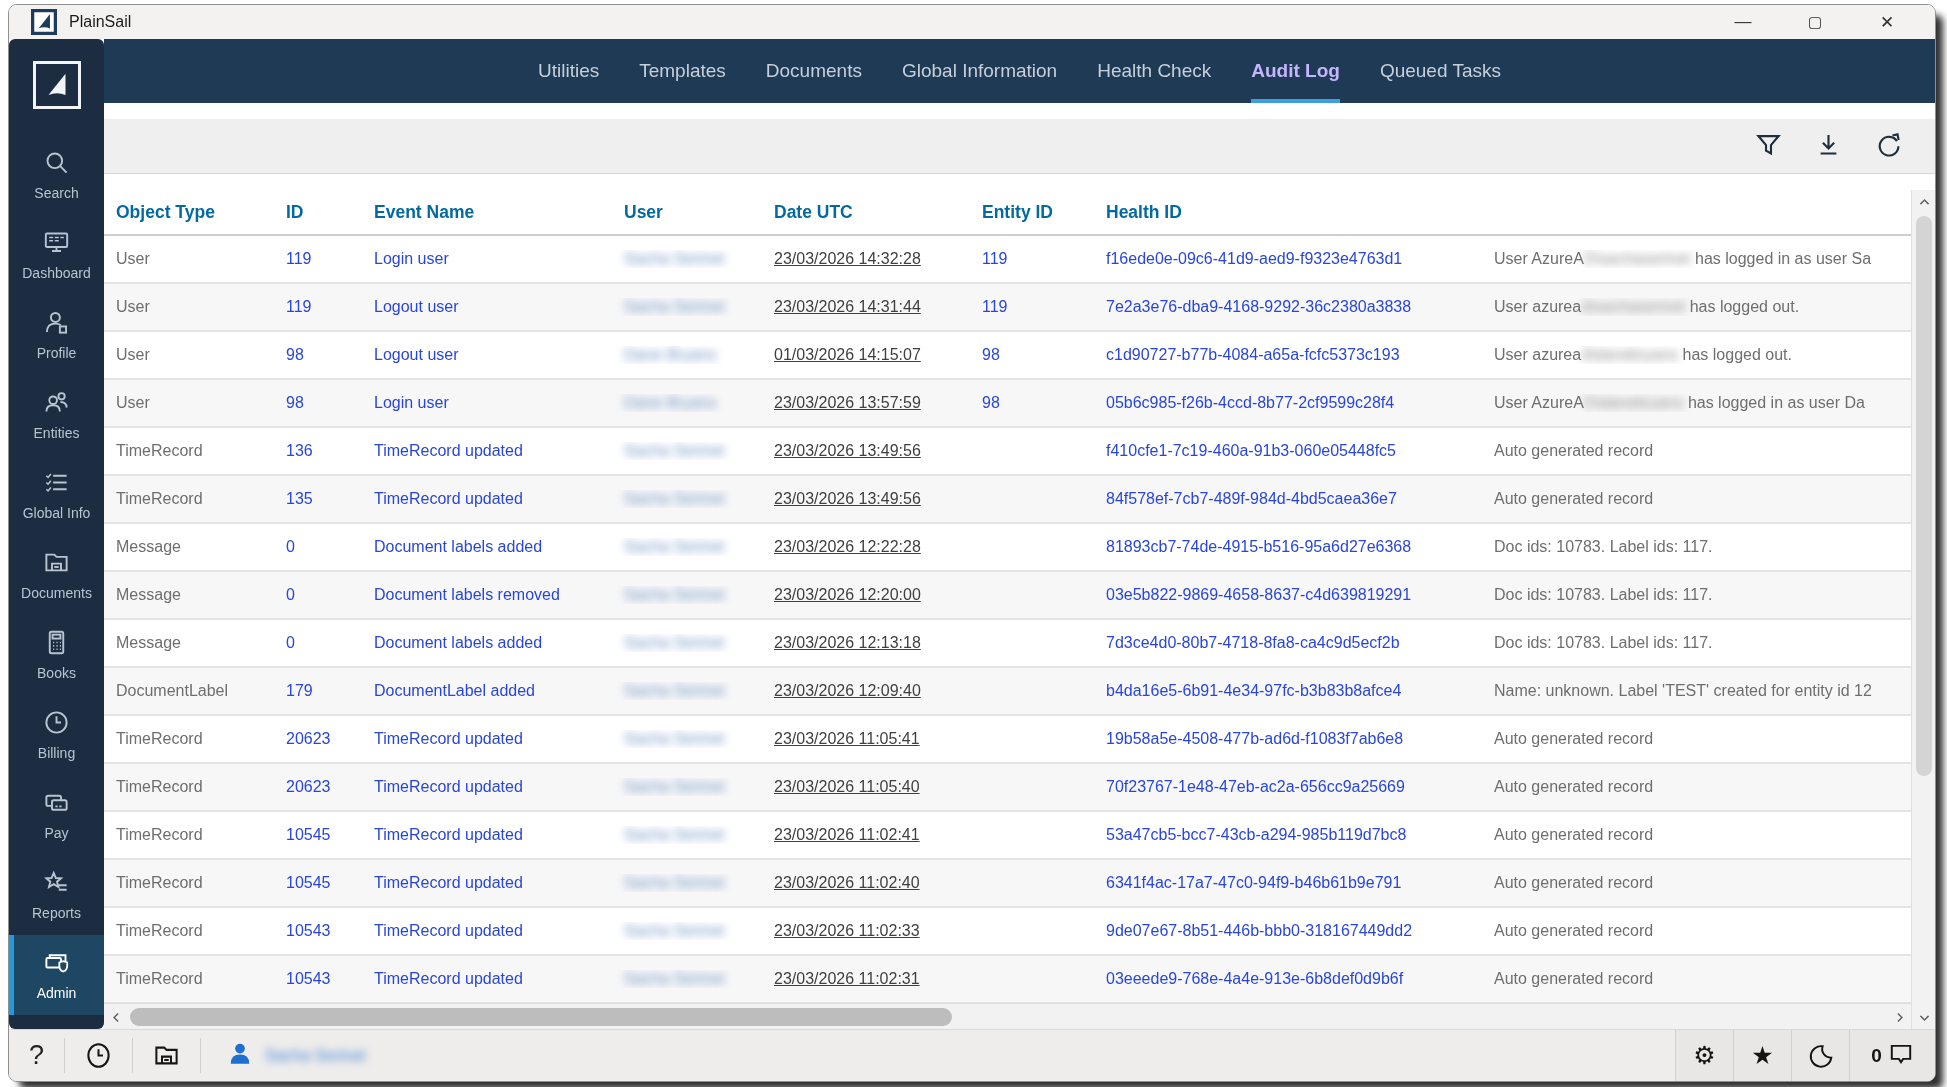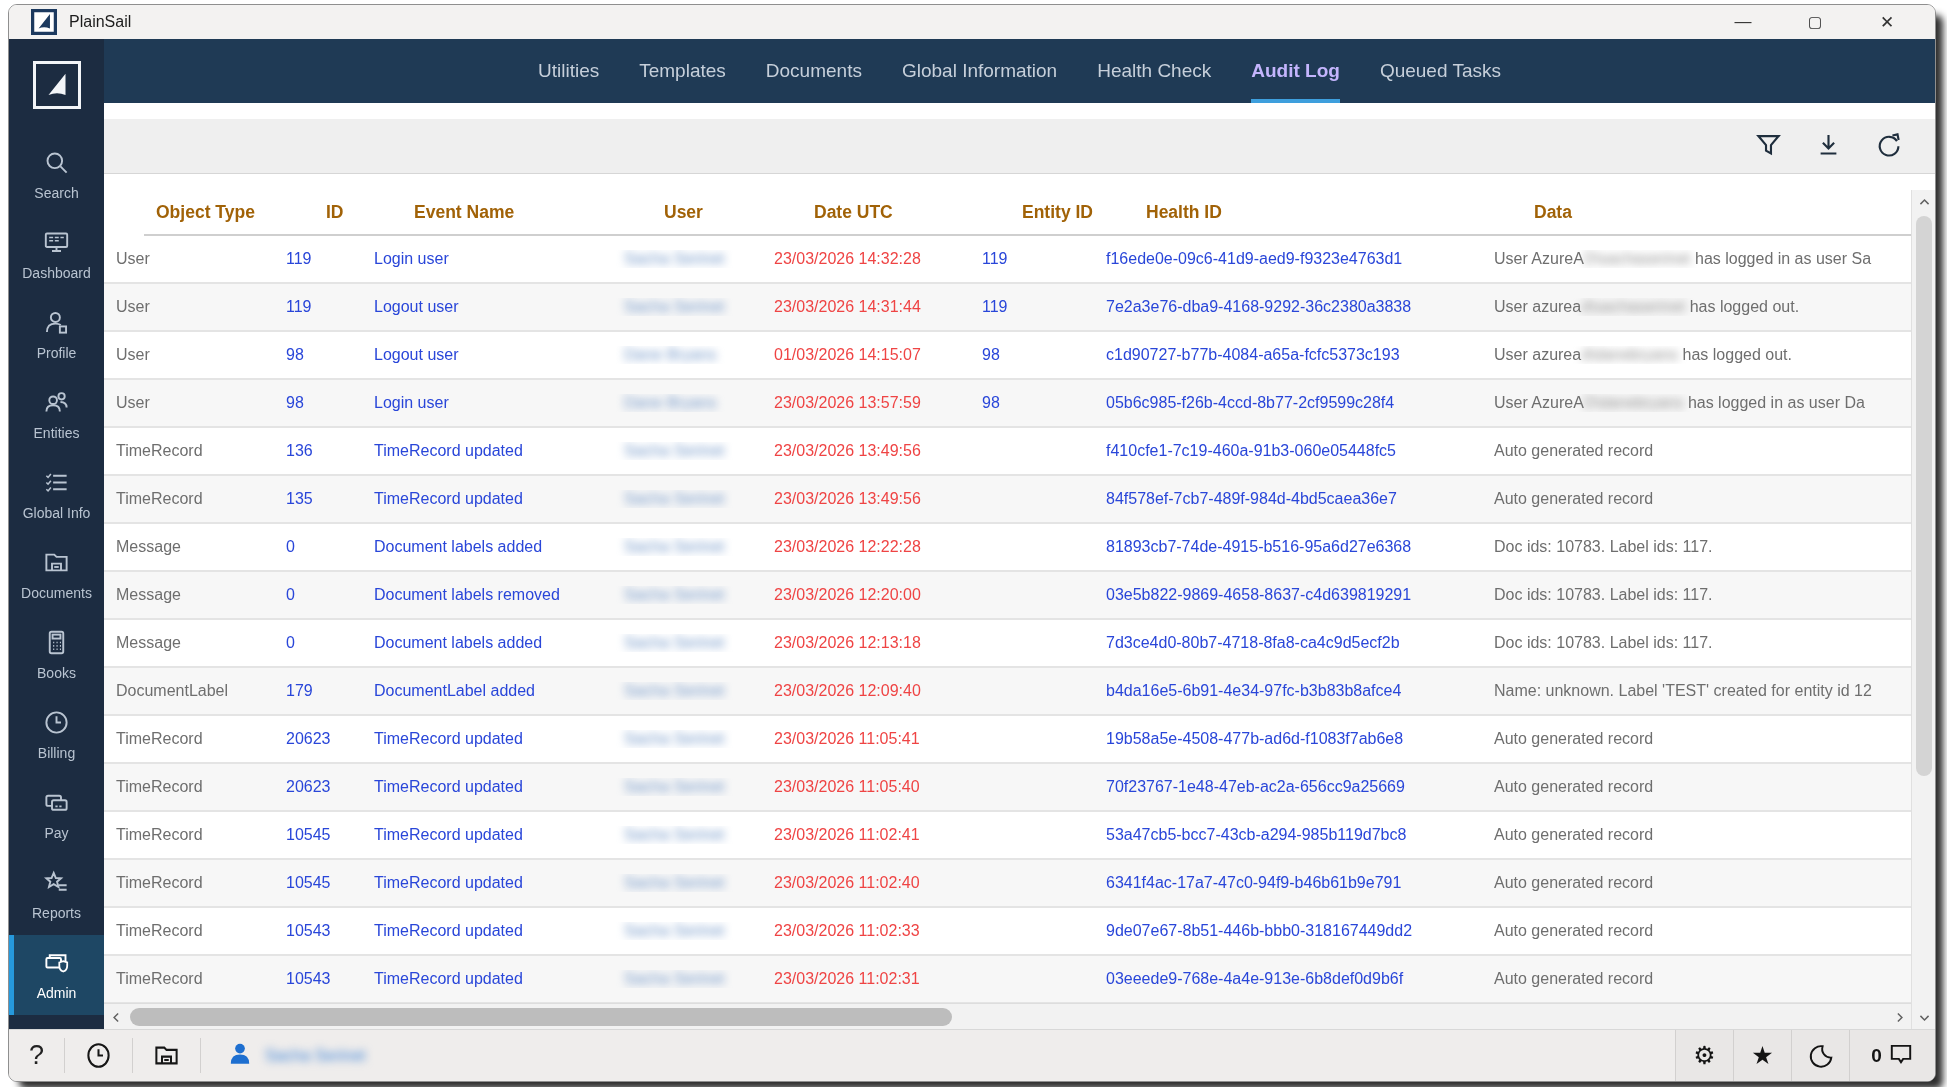--- a/index.html
+++ b/index.html
@@ -20,21 +20,21 @@
   .win-controls{margin-left:auto;display:flex;align-items:center;}
   .win-btn{width:72px;height:42px;display:flex;align-items:center;justify-content:center;
     font-size:17px;color:#333;cursor:default;}
   .win-btn.max{font-size:15px;}
   .win-btn.close{margin-right:12px;}
 
   
   .main{flex:1 1 auto;display:flex;min-height:0;}
 
   
-  .sidebar{width:95px;flex:0 0 95px;background:#1c2c41;display:flex;flex-direction:column;align-items:stretch;}
+  .sidebar{width:95px;flex:0 0 95px;background:#1c2c41;display:flex;flex-direction:column;align-items:stretch;border-radius:6px;}
   .side-logo{margin:22px auto 26px auto;width:48px;height:48px;border:3px solid #f2f5f8;
     display:flex;align-items:center;justify-content:center;}
   .side-item{position:relative;height:80px;display:flex;flex-direction:column;align-items:center;
     justify-content:center;gap:5px;color:#b9c4d1;cursor:pointer;}
   .side-item .lbl{font-size:14px;white-space:nowrap;}
   .side-item svg{width:27px;height:27px;}
   .side-item.active{background:#1e4764;color:#ffffff;}
   .side-item.active::before{content:"";position:absolute;left:0;top:0;bottom:0;width:5px;background:#2699dc;}
 
   
@@ -47,26 +47,26 @@
 
   .toolbar{height:55px;background:#efefef;border-bottom:1px solid #d6d6d6;display:flex;
     align-items:center;justify-content:flex-end;gap:30px;padding-right:32px;flex:0 0 auto;}
   .tool-btn{width:30px;height:30px;color:#1f2e3d;cursor:pointer;display:flex;align-items:center;justify-content:center;}
   .tool-btn svg{width:27px;height:27px;}
 
   
   .table-area{flex:1 1 auto;position:relative;min-height:0;background:#fff;}
   .grid{position:absolute;left:0;top:0;right:24px;bottom:26px;overflow:hidden;}
   .hdr,.row{display:grid;grid-template-columns:170px 88px 250px 150px 208px 124px 388px 1fr;align-items:center;}
-  .hdr{height:46px;border-bottom:2px solid #cfcfcf;font-size:17.5px;font-weight:600;color:#a16207;margin-left:40px;}
+  .hdr{height:46px;border-bottom:2px solid #cfcfcf;font-size:17.5px;font-weight:600;color:#0369a1;}
   .hdr>div,.row>div{padding-left:12px;white-space:nowrap;overflow:hidden;}
   .row{height:48px;border-bottom:2px solid #e4e4e4;font-size:16px;}
   .row:nth-child(even){background:#f7f7f7;}
   .c-gray{color:#6e6e6e;}
-  .c-date{color:#ef4444;}
+  .c-date{color:#404040;text-decoration:underline;}
   .c-link{color:#2946d9;cursor:pointer;}
   .blur-user{color:#6d93c6;filter:blur(4px);}
   .blur-data{color:#8f8f8f;filter:blur(4px);}
 
   
   .vscroll{position:absolute;top:0;right:0;bottom:0;width:24px;background:#f2f2f2;border-left:1px solid #e0e0e0;}
   .vscroll .arrow{position:absolute;left:0;width:24px;height:24px;display:flex;align-items:center;
     justify-content:center;color:#616161;}
   .vscroll .arrow svg{width:13px;height:13px;}
   .vscroll .thumb{position:absolute;left:4px;width:16px;border-radius:8px;background:#d4d4d4;}
@@ -251,21 +251,20 @@
       <div class="table-area">
         <div class="grid">
           <div class="hdr" id="thead">
               <div>Object Type</div>
               <div>ID</div>
               <div>Event Name</div>
               <div>User</div>
               <div>Date UTC</div>
               <div>Entity ID</div>
               <div>Health ID</div>
-              <div>Data</div>
             </div>
           <div id="tbody">
               <div class="row">
                 <div class="c-gray">User</div>
                 <div class="c-link">119</div>
                 <div class="c-link">Login user</div>
                 <div class=""><span class="blur-user">Sacha Serinet</span></div>
                 <div class="c-date">23/03/2026 14:32:28</div>
                 <div class="c-link">119</div>
                 <div class="c-link">f16ede0e-09c6-41d9-aed9-f9323e4763d1</div>

